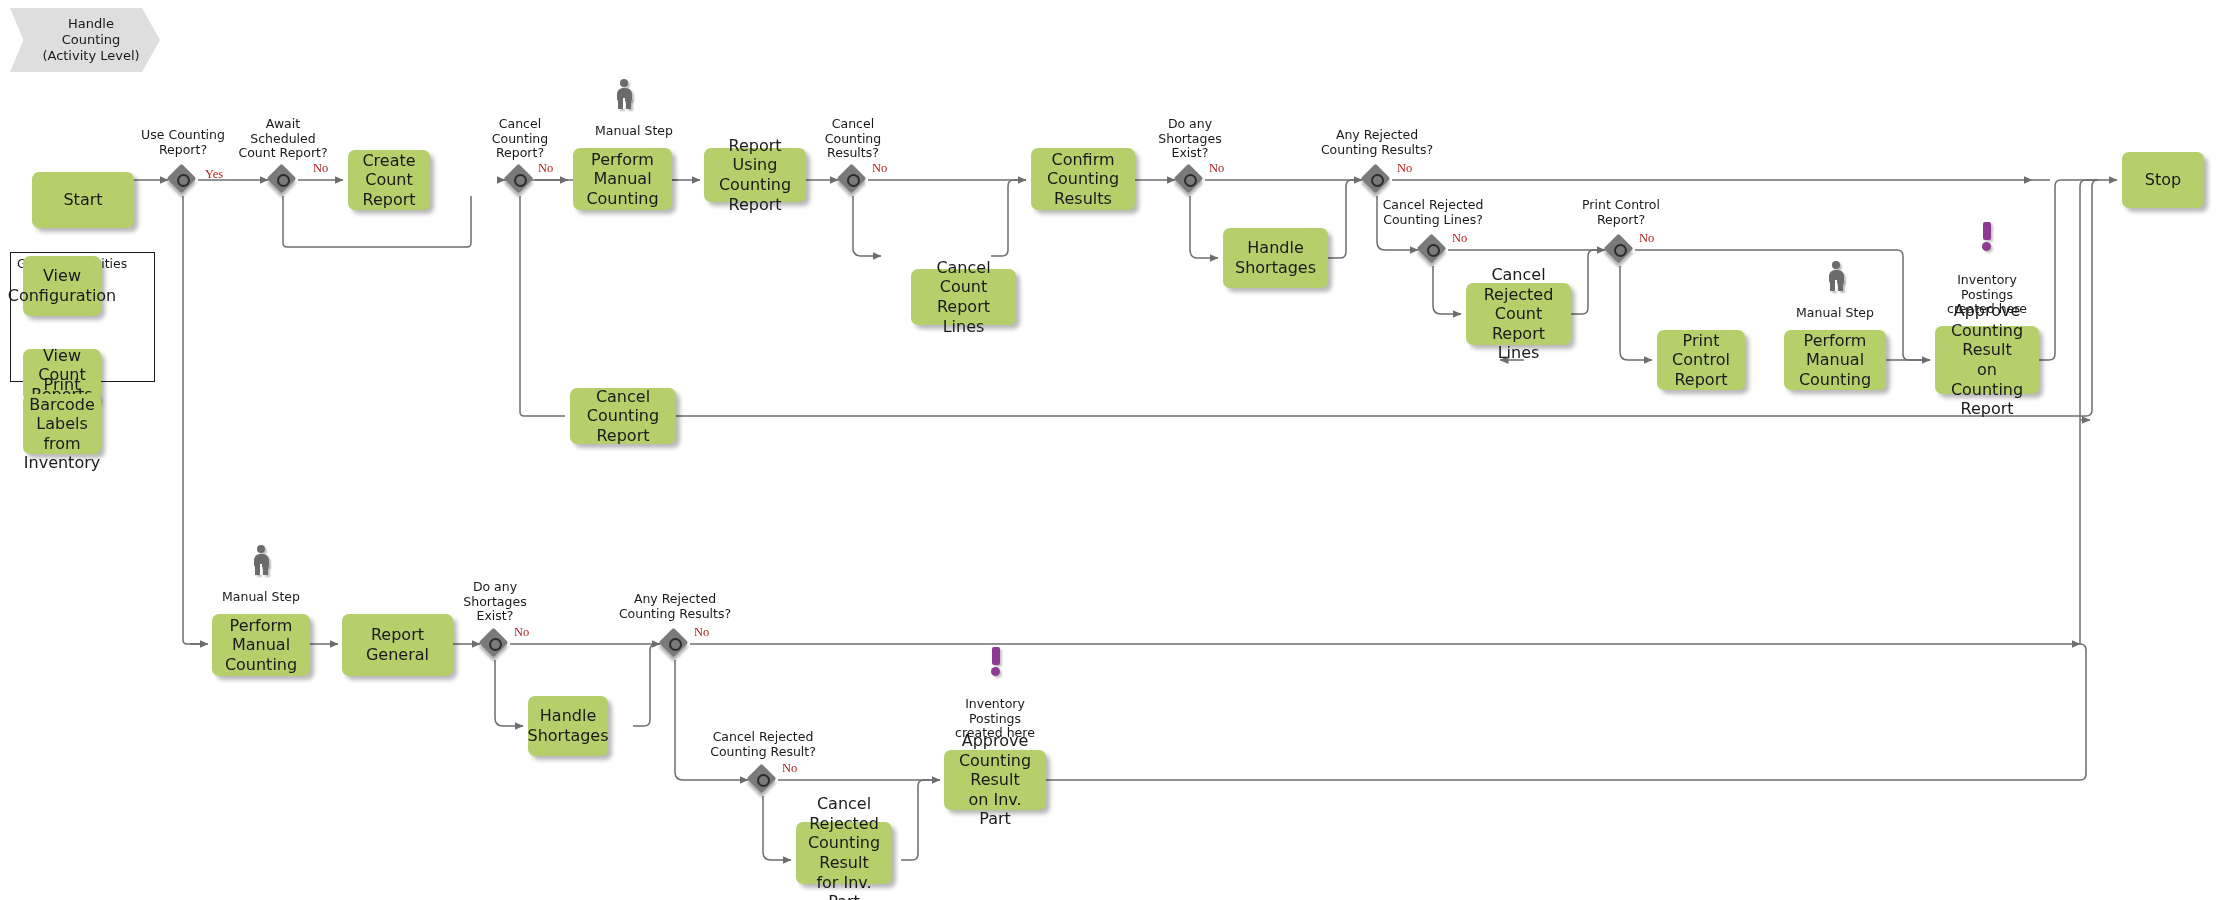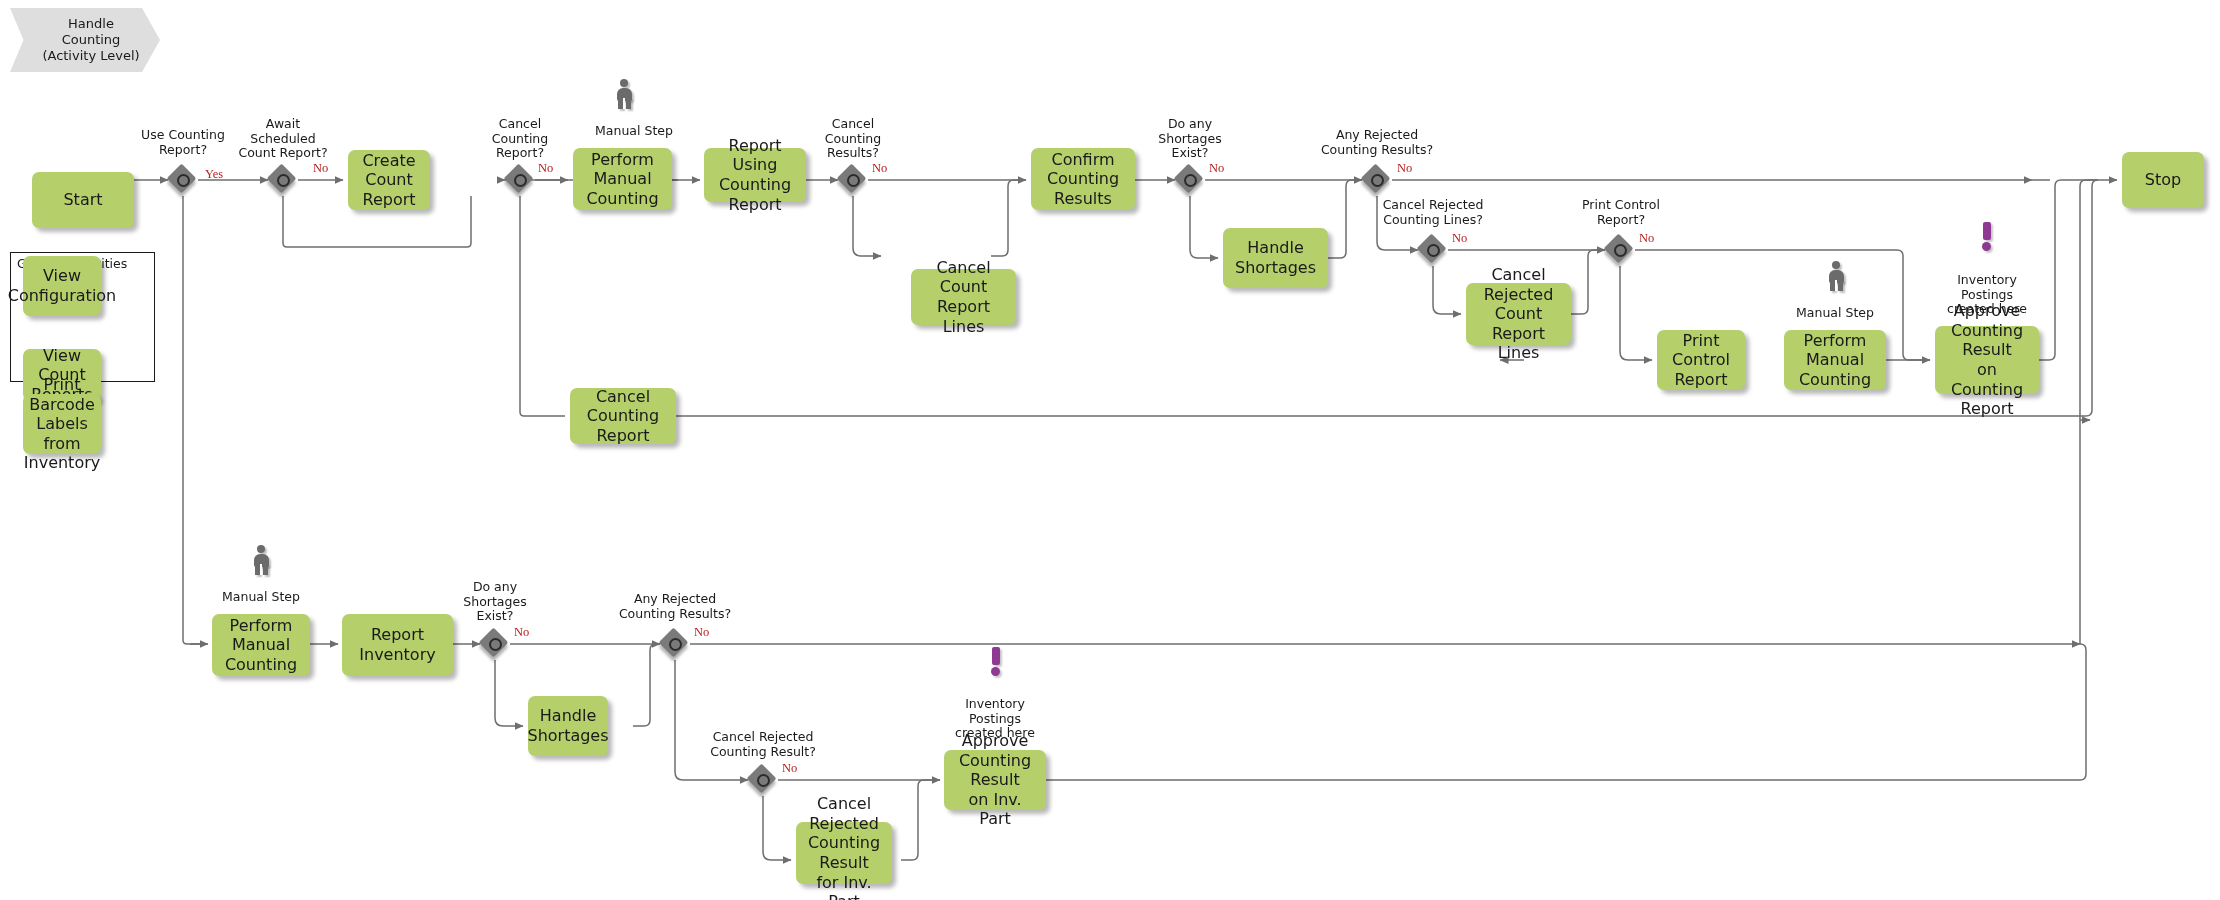--- a/index.html
+++ b/index.html
@@ -338,21 +338,21 @@
 Report</div>
 
   <div class="activity" style="left:570px; top:388px; width:106px; height:56px;">Cancel Counting
 Report</div>
 
   <div class="activity" style="left:2122px; top:152px; width:82px; height:56px;">Stop</div>
 
   <div class="activity" style="left:212px; top:614px; width:98px; height:62px;">Perform Manual
 Counting</div>
 
-  <div class="activity" style="left:342px; top:614px; width:111px; height:62px;">Report Inventory</div>
+  <div class="activity" style="left:342px; top:614px; width:111px; height:62px;">Report General</div>
 
   <div class="activity" style="left:528px; top:696px; width:80px; height:60px;">Handle
 Shortages</div>
 
   <div class="activity" style="left:796px; top:822px; width:96px; height:62px;">Cancel Rejected
 Counting Result
 for Inv. Part</div>
 
   <div class="activity" style="left:944px; top:750px; width:102px; height:60px;">Approve
 Counting Result

